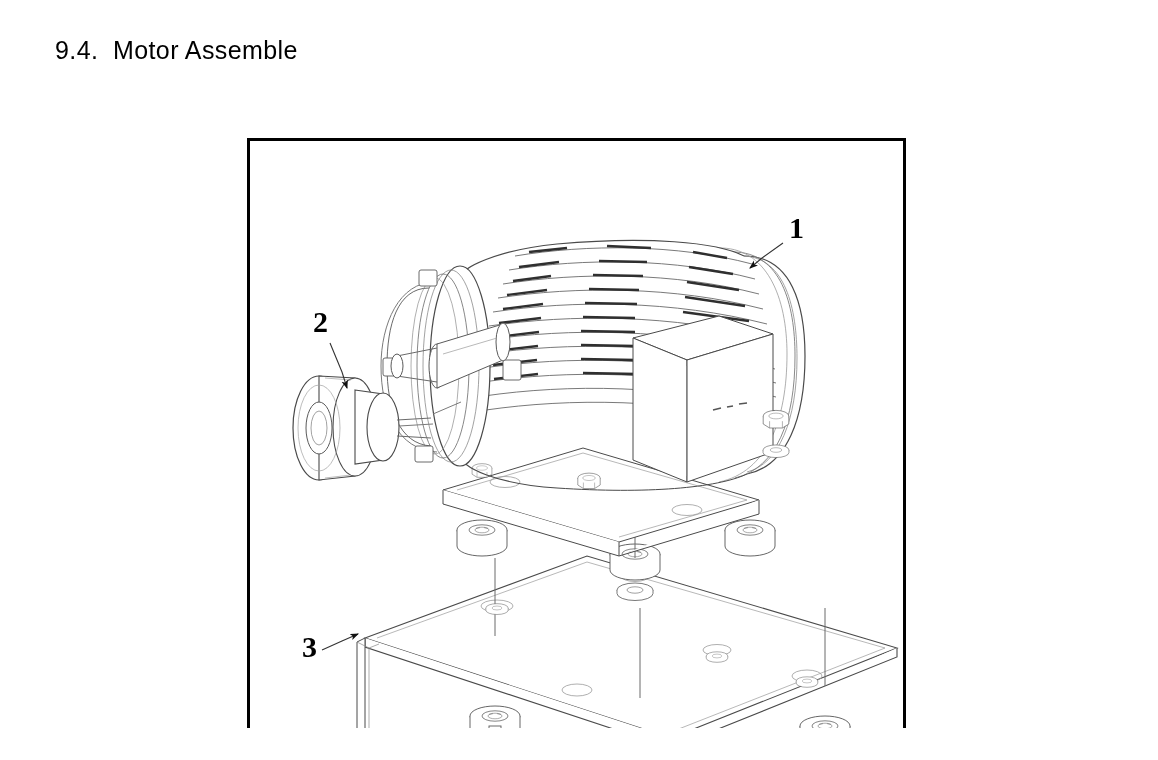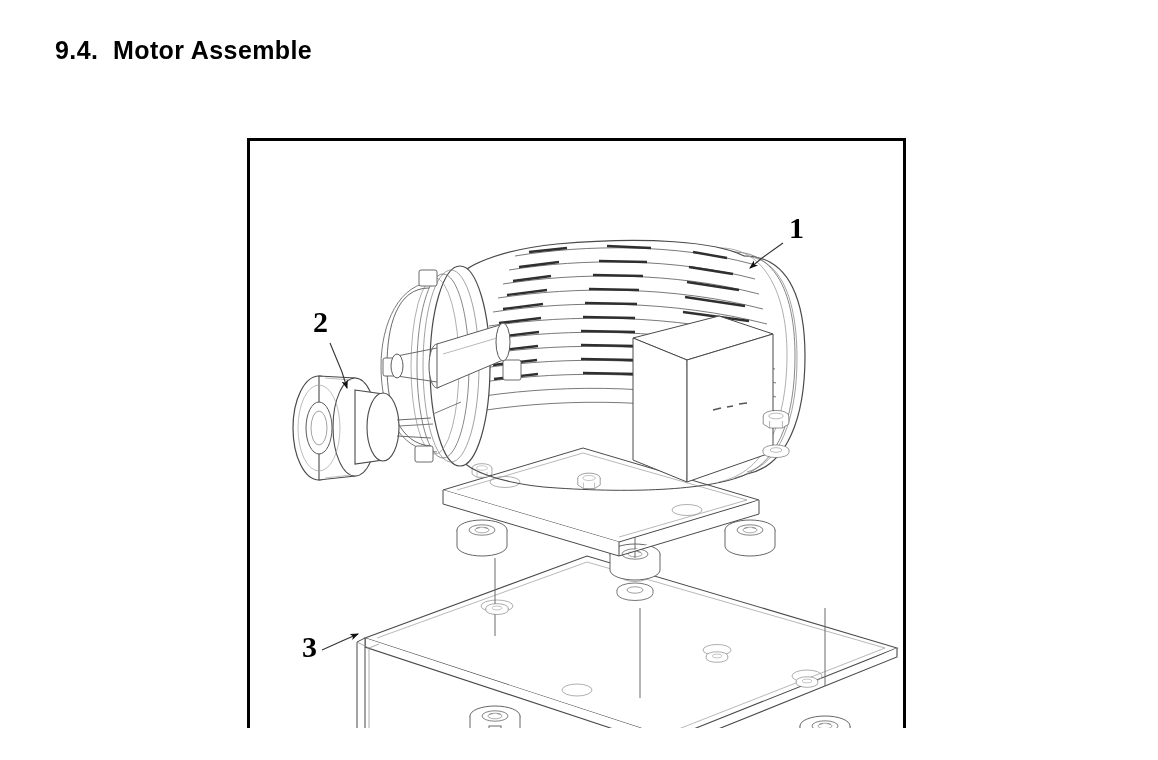--- a/index.html
+++ b/index.html
@@ -20,21 +20,21 @@
     width: 1158px;
     height: 760px;
     background: #ffffff;
   }
   #section-title {
     position: absolute;
     left: 55px;
     top: 36px;
     font-family: "Liberation Sans", sans-serif;
     font-size: 25px;
-    font-weight: bold;
+    font-weight: normal;
     letter-spacing: 0.4px;
     color: #000000;
     white-space: pre;
   }
   #figure-frame {
     position: absolute;
     left: 247px;
     top: 138px;
     width: 659px;
     height: 590px;

